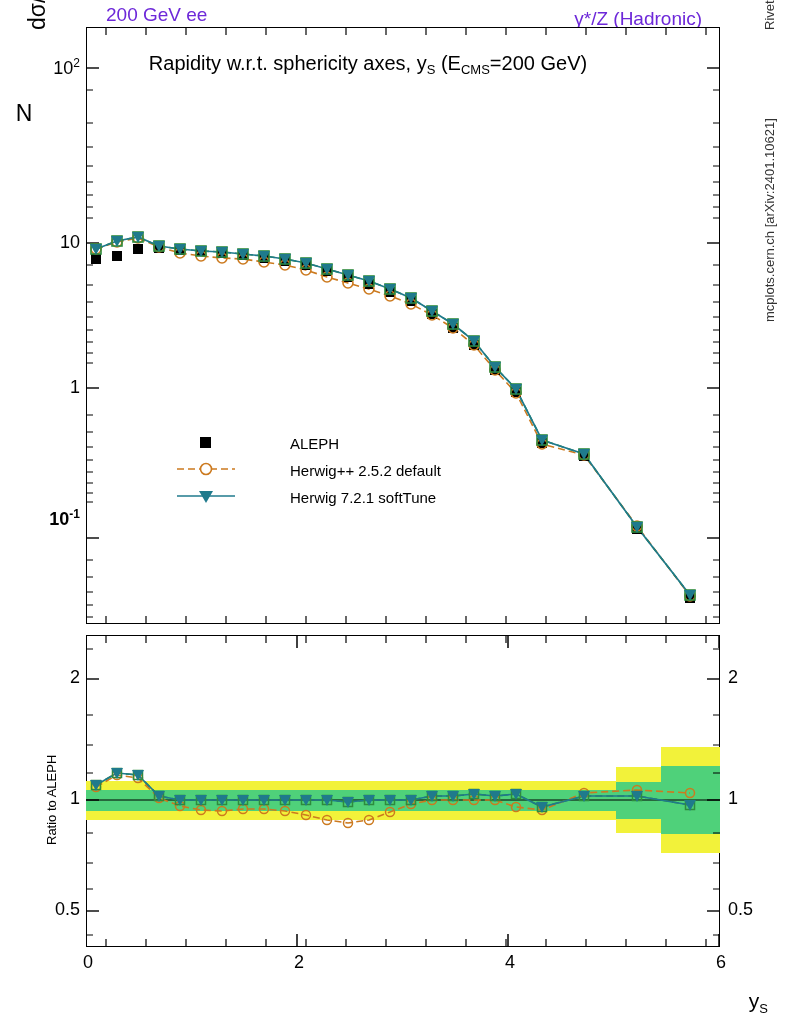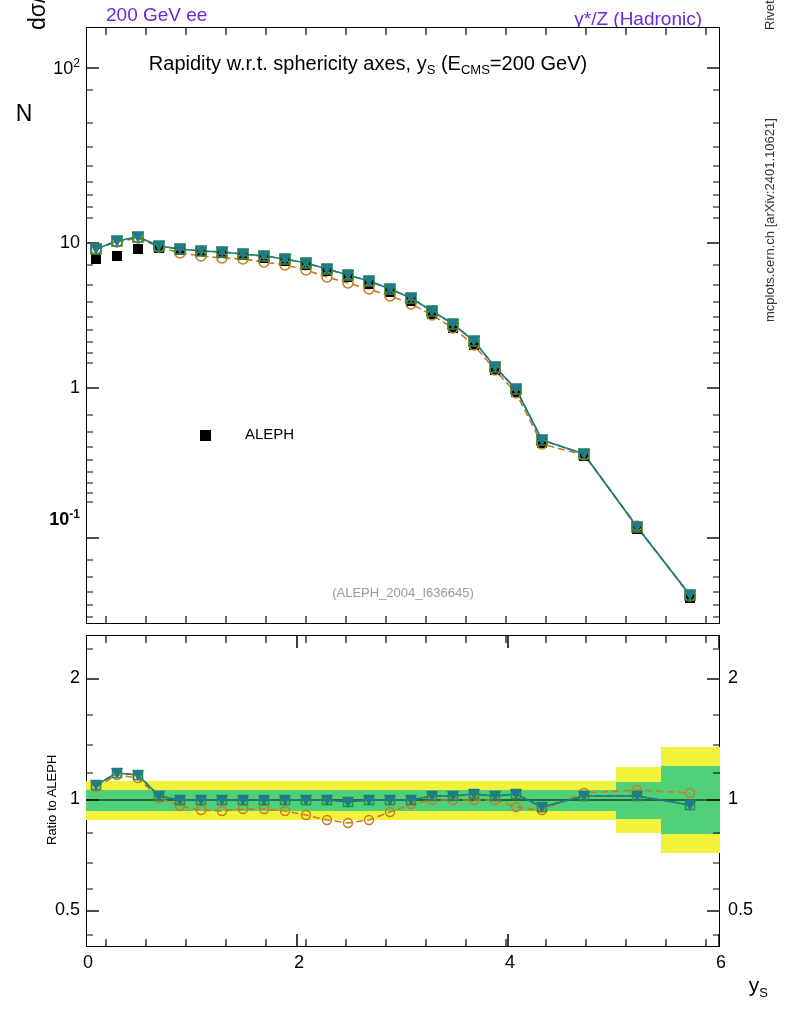--- a/index.html
+++ b/index.html
@@ -21,35 +21,35 @@
 
   #title-main{left:86px;top:52px;width:564px;text-align:center;font-size:20px;}
   #title-main .sub{font-size:13px;vertical-align:-4px;}
 
   
   .rot{transform-origin:left top;transform:rotate(-90deg);white-space:nowrap;font-size:13px;color:#555;}
   .rot.dark{color:#333;}
 
   
   #legend{left:175px;top:425px;font-size:15px;}
-  .leg-row{display:flex;align-items:flex-start;height:27px;}
+  .leg-row{display:flex;align-items:flex-end;height:27px;gap:45px;}
   .leg-mark{width:62px;height:20px;position:relative;margin-right:8px;}
   .leg-label{white-space:nowrap;}
 
   .ref-note{position:absolute;left:86px;top:585px;width:634px;text-align:center;font-size:13px;color:#9a9a9a;}
 
   
   .tl{position:absolute;font-size:18px;}
   .tl-r{text-align:right;}
   .sup{font-size:12px;vertical-align:super;}
   .sub{font-size:12px;vertical-align:sub;}
 
   #ratio-ylabel{font-size:13px;}
 
-  #xlabel{right:18px;bottom:24px;font-size:21px;}
+  #xlabel{right:18px;bottom:8px;font-size:21px;}
   #xlabel .sub{font-size:13px;}
 
   svg{display:block;}
 </style>
 </head>
 <body>
 
 <div id="root">
 
   <div class="abs hdr-text" id="hdr-left">200 GeV ee</div>
@@ -310,23 +310,40 @@
 
   <div class="abs" id="legend">
     <div class="leg-row">
       <span class="leg-mark">
         <svg width="62" height="20">
             <rect x="25" y="5" width="11" height="11" fill="#000"></rect>
           </svg>
       </span>
       <span class="leg-label">ALEPH</span>
     </div>
+    <div class="leg-row">
+      <span class="leg-mark">
+        <svg width="62" height="20">
+          <line x1="2" y1="10" x2="60" y2="10" stroke="#cc7a1f" stroke-width="1.6" stroke-dasharray="7,4"></line>
+          <circle cx="31" cy="10" r="5.5" fill="#fff" stroke="#cc7a1f" stroke-width="1.6"></circle>
+        </svg>
+      </span>
+      <span class="leg-label">Herwig++ 2.5.2 default</span>
+    </div>
+    <div class="leg-row">
+      <span class="leg-mark">
+        <svg width="62" height="20">
+          <line x1="2" y1="10" x2="60" y2="10" stroke="#1f7a8c" stroke-width="1.7"></line>
+          <polygon points="24,5 38,5 31,17" fill="#1f7a8c"></polygon>
+        </svg>
+      </span>
+      <span class="leg-label">Herwig 7.2.1 softTune</span>
+    </div>
   </div>
 
-  <div class="ref-note">(ALEPH_2004_I636645)</div>
 
   <div class="abs" id="ratio-frame"></div>
 
   <svg class="abs" width="634" height="312" style="left:86px;top:635px;">
 
     <g>
       <rect x="0" y="146" width="530" height="39" fill="#f2f23a"></rect>
       <rect x="0" y="155" width="530" height="21" fill="#4fd17a"></rect>
       <rect x="530" y="132" width="45" height="66" fill="#f2f23a"></rect>
       <rect x="530" y="147" width="45" height="37" fill="#4fd17a"></rect>

